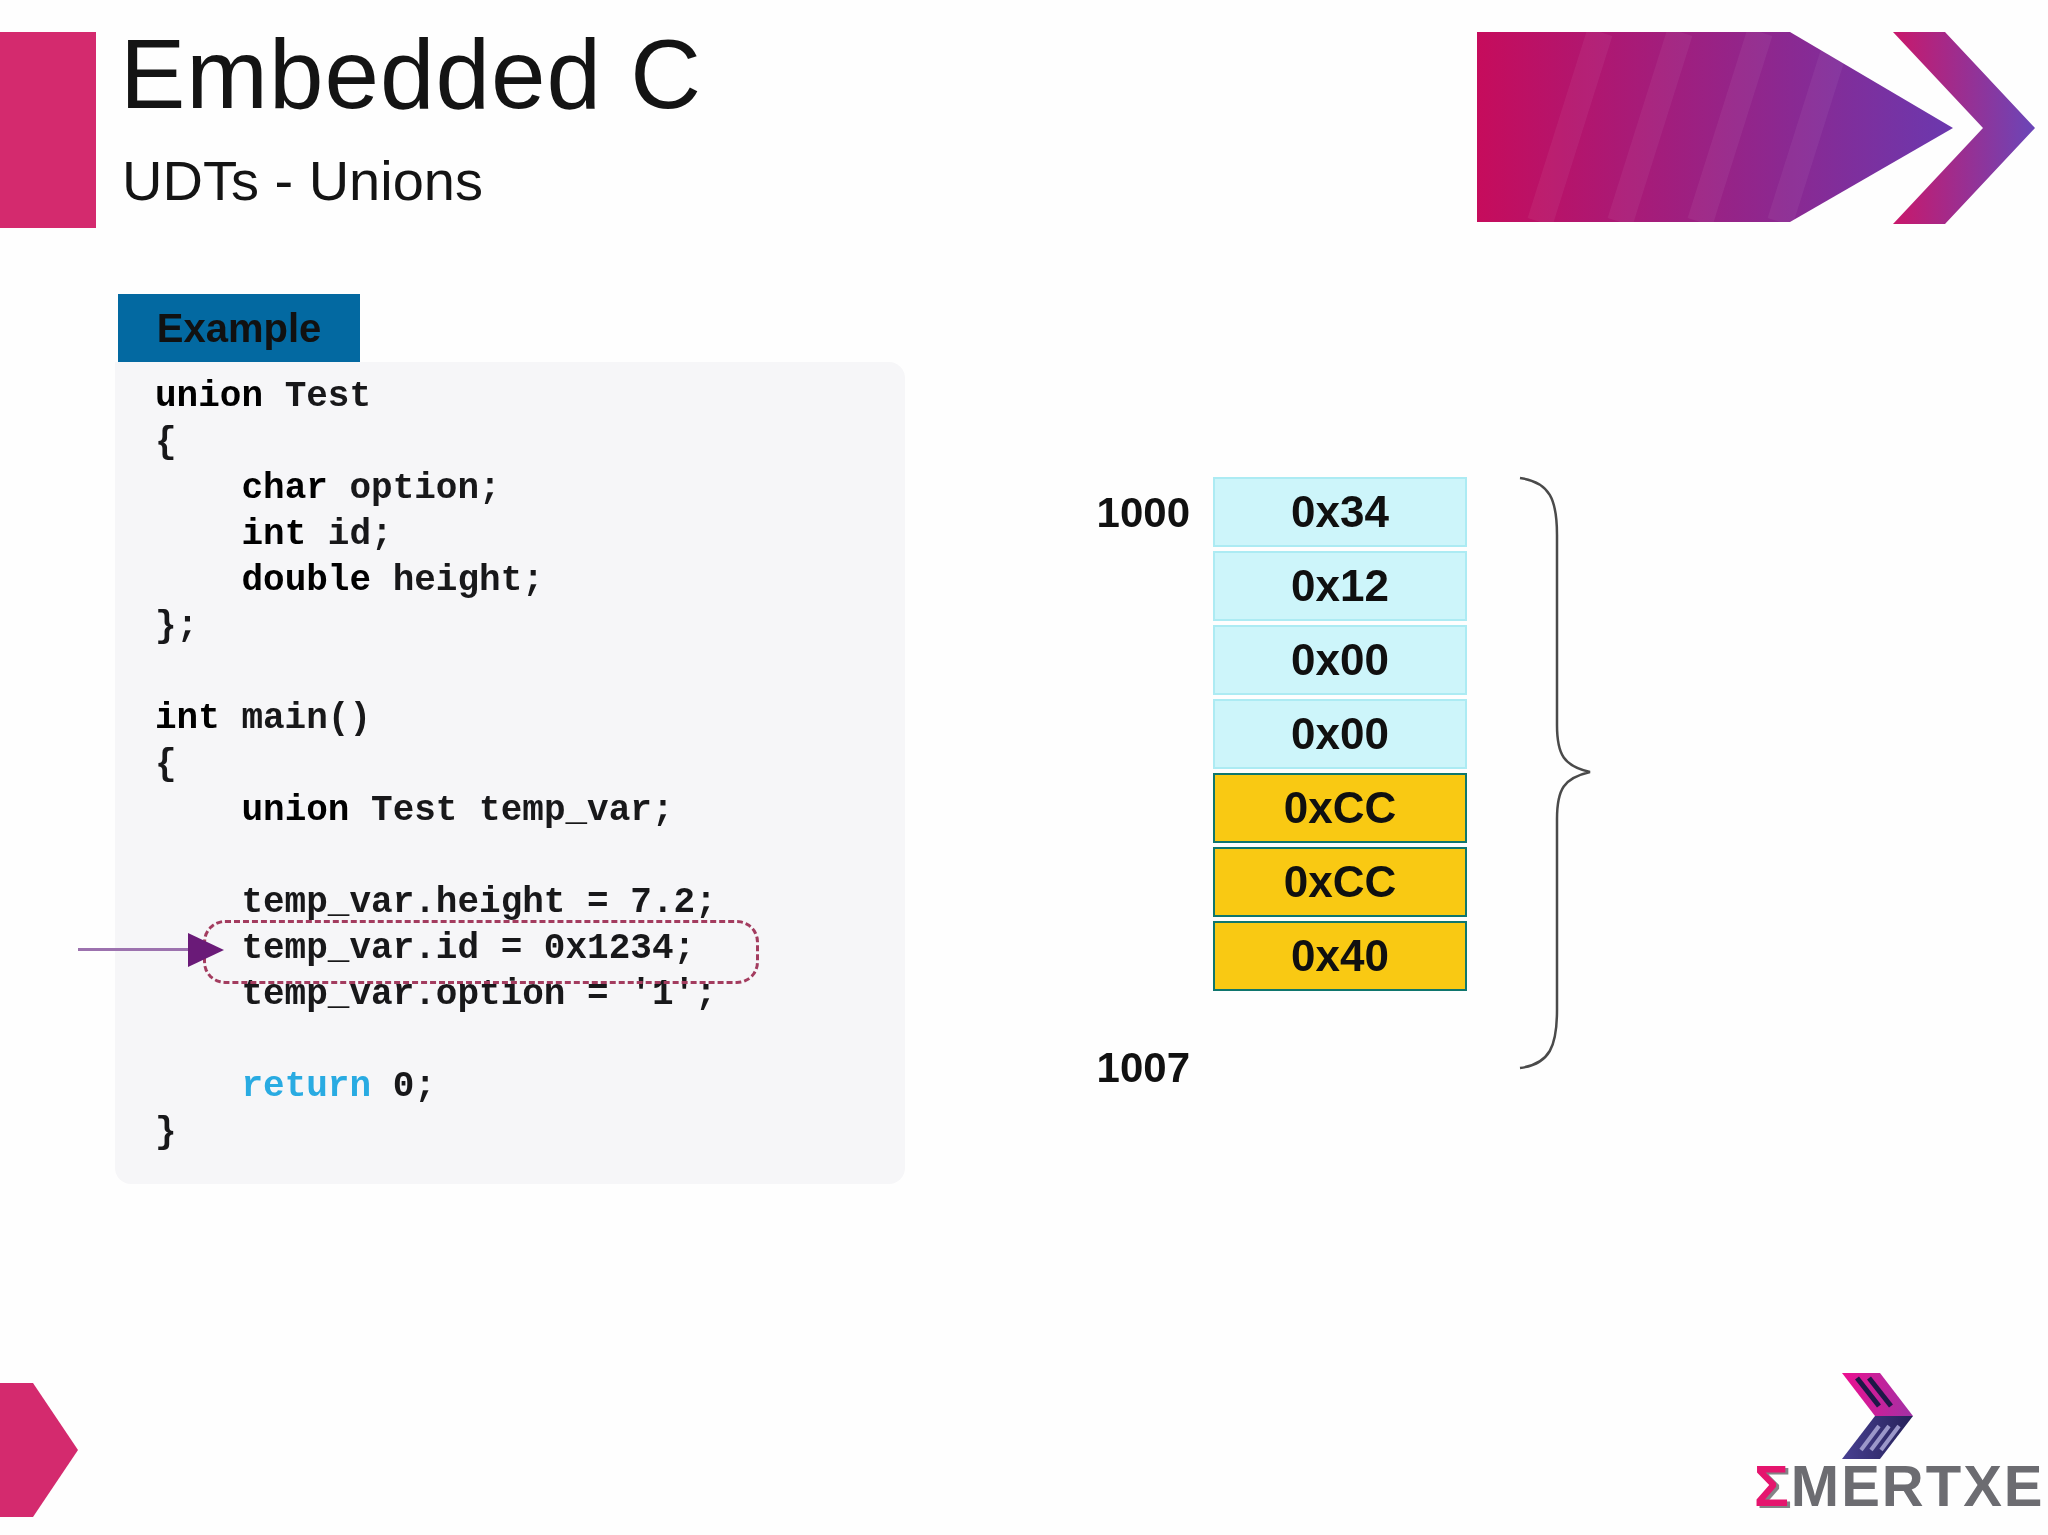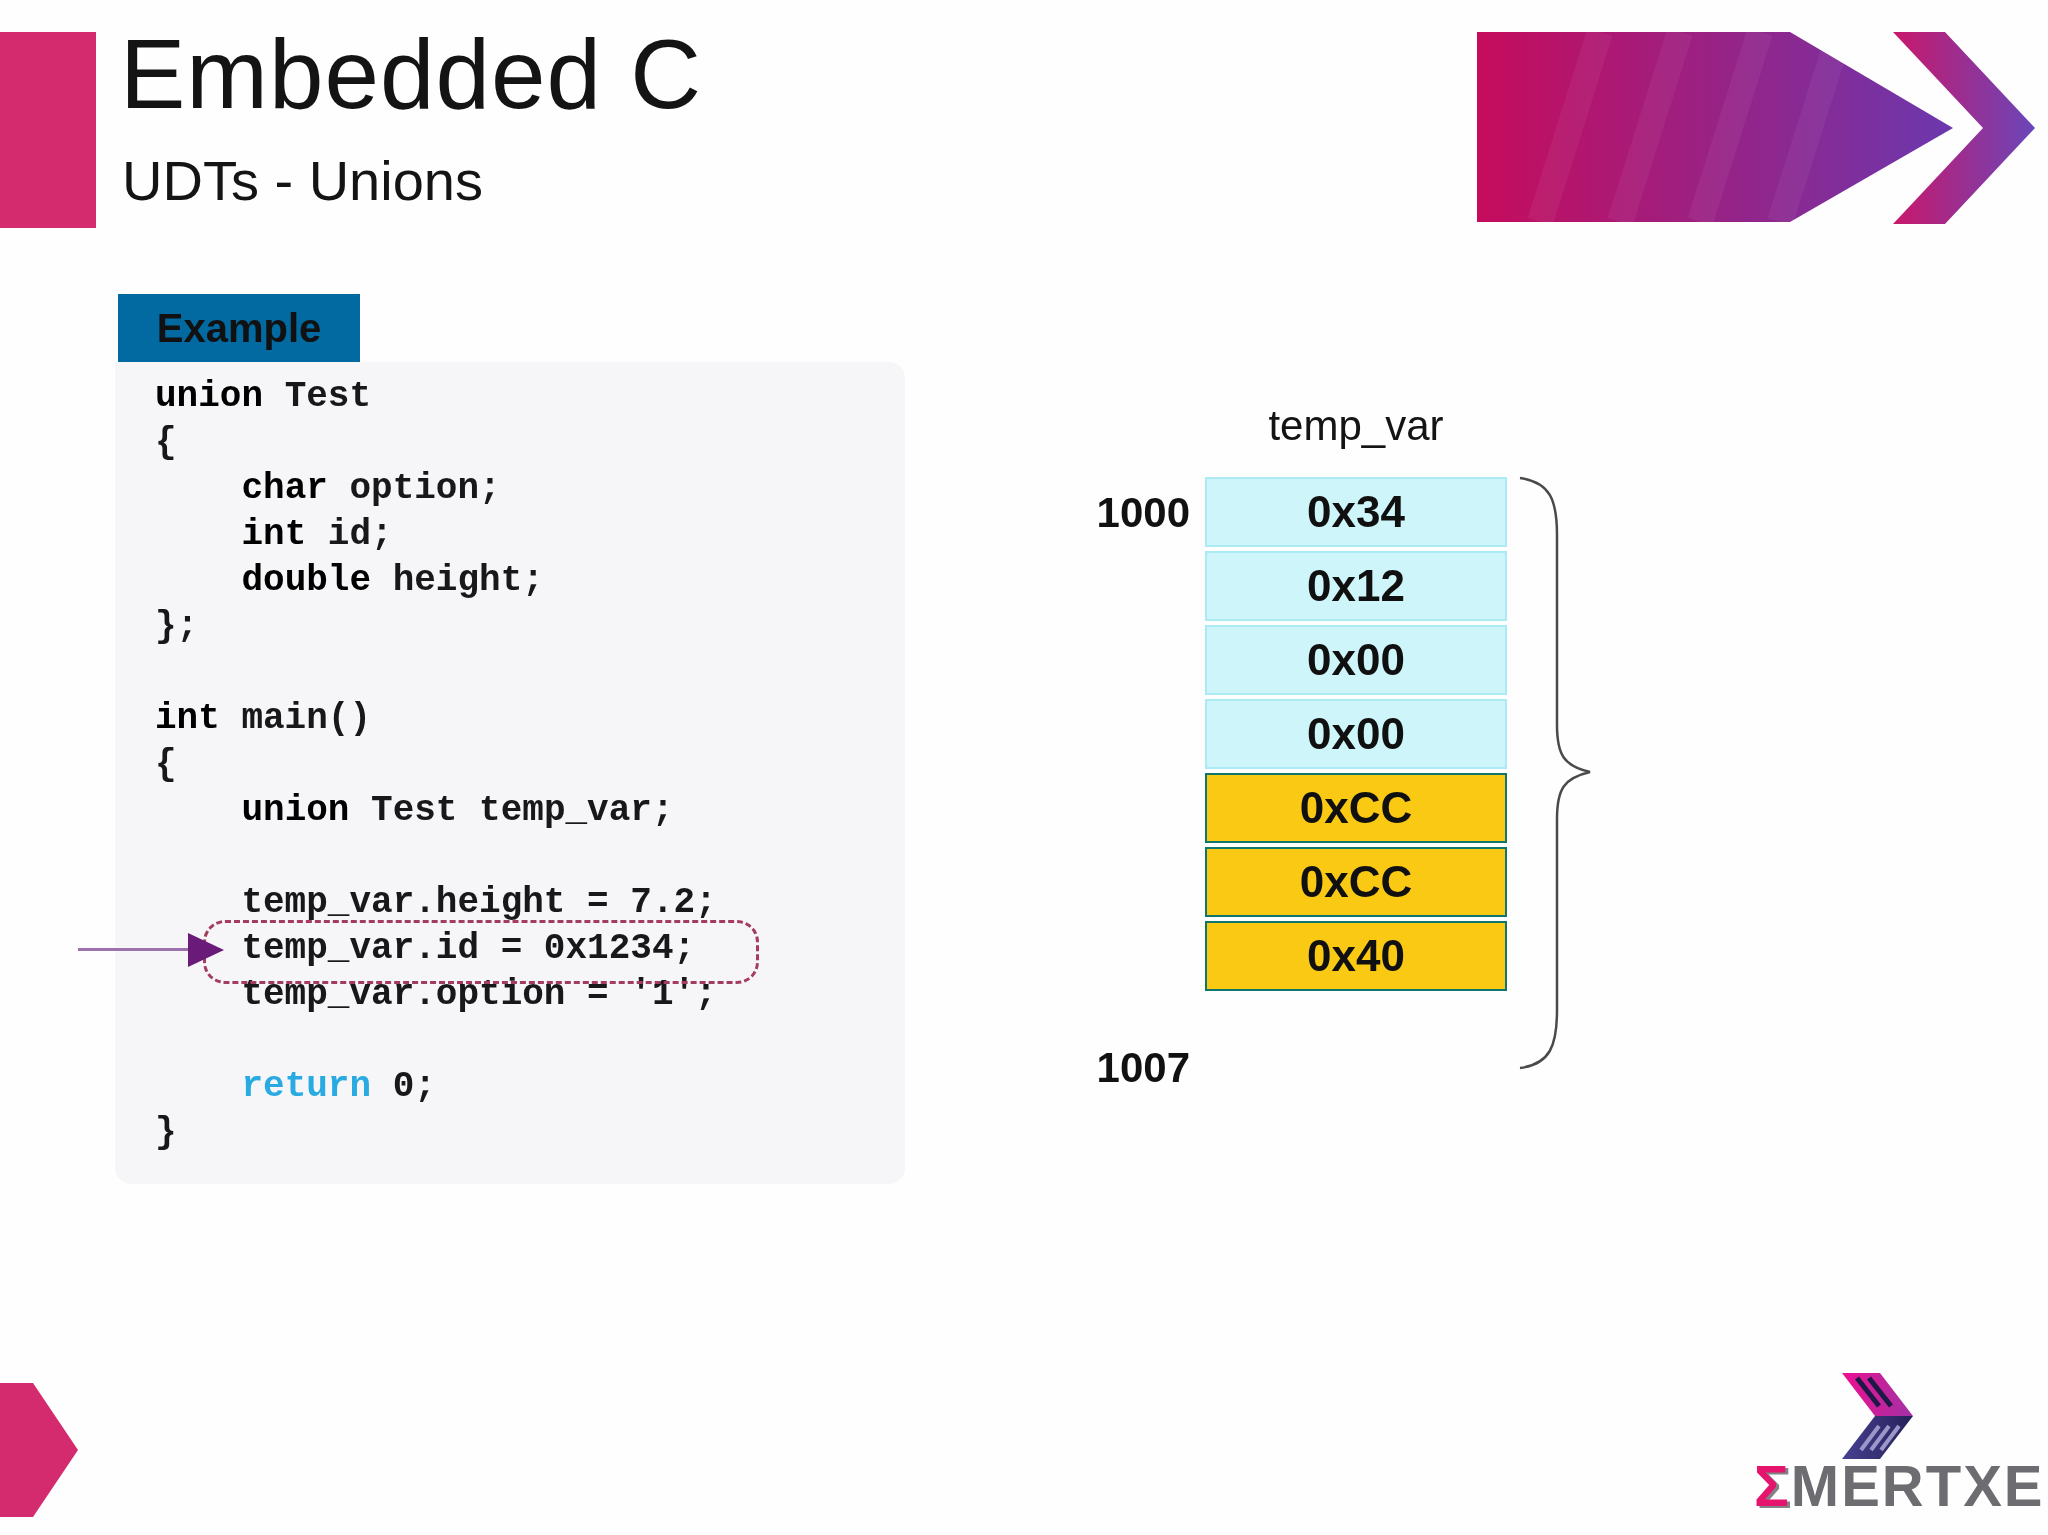--- a/index.html
+++ b/index.html
@@ -28,23 +28,23 @@
   .hl-box{position:absolute;left:203px;top:920px;width:550px;height:58px;
           border:3px dashed #a33c5f;border-radius:22px;}
   .hl-arrow-line{position:absolute;left:78px;top:948px;width:112px;height:3px;background:#9c72ae;}
   .hl-arrow-head{position:absolute;left:188px;top:933px;width:0;height:0;
                  border-left:36px solid #6a1a78;border-top:17px solid transparent;border-bottom:17px solid transparent;}
 
   
   .memvar-label{position:absolute;left:1205px;top:402px;width:302px;text-align:center;
                 font-size:42px;color:#141414;}
   .memory-table{position:absolute;left:1205px;top:477px;width:302px;}
-  .mem-cell{width:302px;height:70px;margin-bottom:4px;box-sizing:border-box;
+  .mem-cell{width:254px;height:70px;margin-bottom:4px;box-sizing:border-box;
             display:flex;align-items:center;justify-content:center;
-            font-size:44px;font-weight:700;color:#101010;}
+            font-size:44px;font-weight:700;color:#101010;margin-left:8px;}
   .mem-cell.int{background:#cdf5fa;border:2px solid #aceBF3;}
   .mem-cell.double{background:#f9c913;border:2px solid #0f766e;}
   .addr{position:absolute;width:172px;left:1018px;text-align:right;font-size:42px;font-weight:700;color:#111;}
   .addr-start{top:489px;}
   .addr-end{top:1044px;}
   .brace-svg{position:absolute;left:1512px;top:470px;}
   .annotation{position:absolute;left:1675px;top:710px;font-size:44px;line-height:56px;color:#141414;}
   .annotation b{font-weight:700;}
 
   
@@ -86,21 +86,20 @@
     <polygon points="423,2 475,2 565,98 475,194 423,194 513,98" fill="url(#gChev)"></polygon>
   </svg>
 
   <div class="example-label">Example</div>
   <div class="code-panel"></div>
   <div class="code-block"><div class="code-line"><span class="kw">union</span><span> Test</span></div><div class="code-line"><span>{</span></div><div class="code-line"><span>    </span><span class="kw">char</span><span> option;</span></div><div class="code-line"><span>    </span><span class="kw">int</span><span> id;</span></div><div class="code-line"><span>    </span><span class="kw">double</span><span> height;</span></div><div class="code-line"><span>};</span></div><div class="code-line">&nbsp;</div><div class="code-line"><span class="kw">int</span><span> main()</span></div><div class="code-line"><span>{</span></div><div class="code-line"><span>    </span><span class="kw">union</span><span> Test temp_var;</span></div><div class="code-line">&nbsp;</div><div class="code-line"><span>    temp_var.height = 7.2;</span></div><div class="code-line"><span>    temp_var.id = 0x1234;</span></div><div class="code-line"><span>    temp_var.option = '1';</span></div><div class="code-line">&nbsp;</div><div class="code-line"><span>    </span><span class="ret">return</span><span> 0;</span></div><div class="code-line"><span>}</span></div></div>
   <div class="hl-box"></div>
   <div class="hl-arrow-line"></div>
   <div class="hl-arrow-head"></div>
 
-  <div class="memvar-label">temp_var</div>
   <div class="addr addr-start">1000</div>
   <div class="addr addr-end">1007</div>
   <div class="memory-table">
       <div class="mem-cell int">0x34</div>
       <div class="mem-cell int">0x12</div>
       <div class="mem-cell int">0x00</div>
       <div class="mem-cell int">0x00</div>
       <div class="mem-cell double">0xCC</div>
       <div class="mem-cell double">0xCC</div>
       <div class="mem-cell double">0x40</div>

